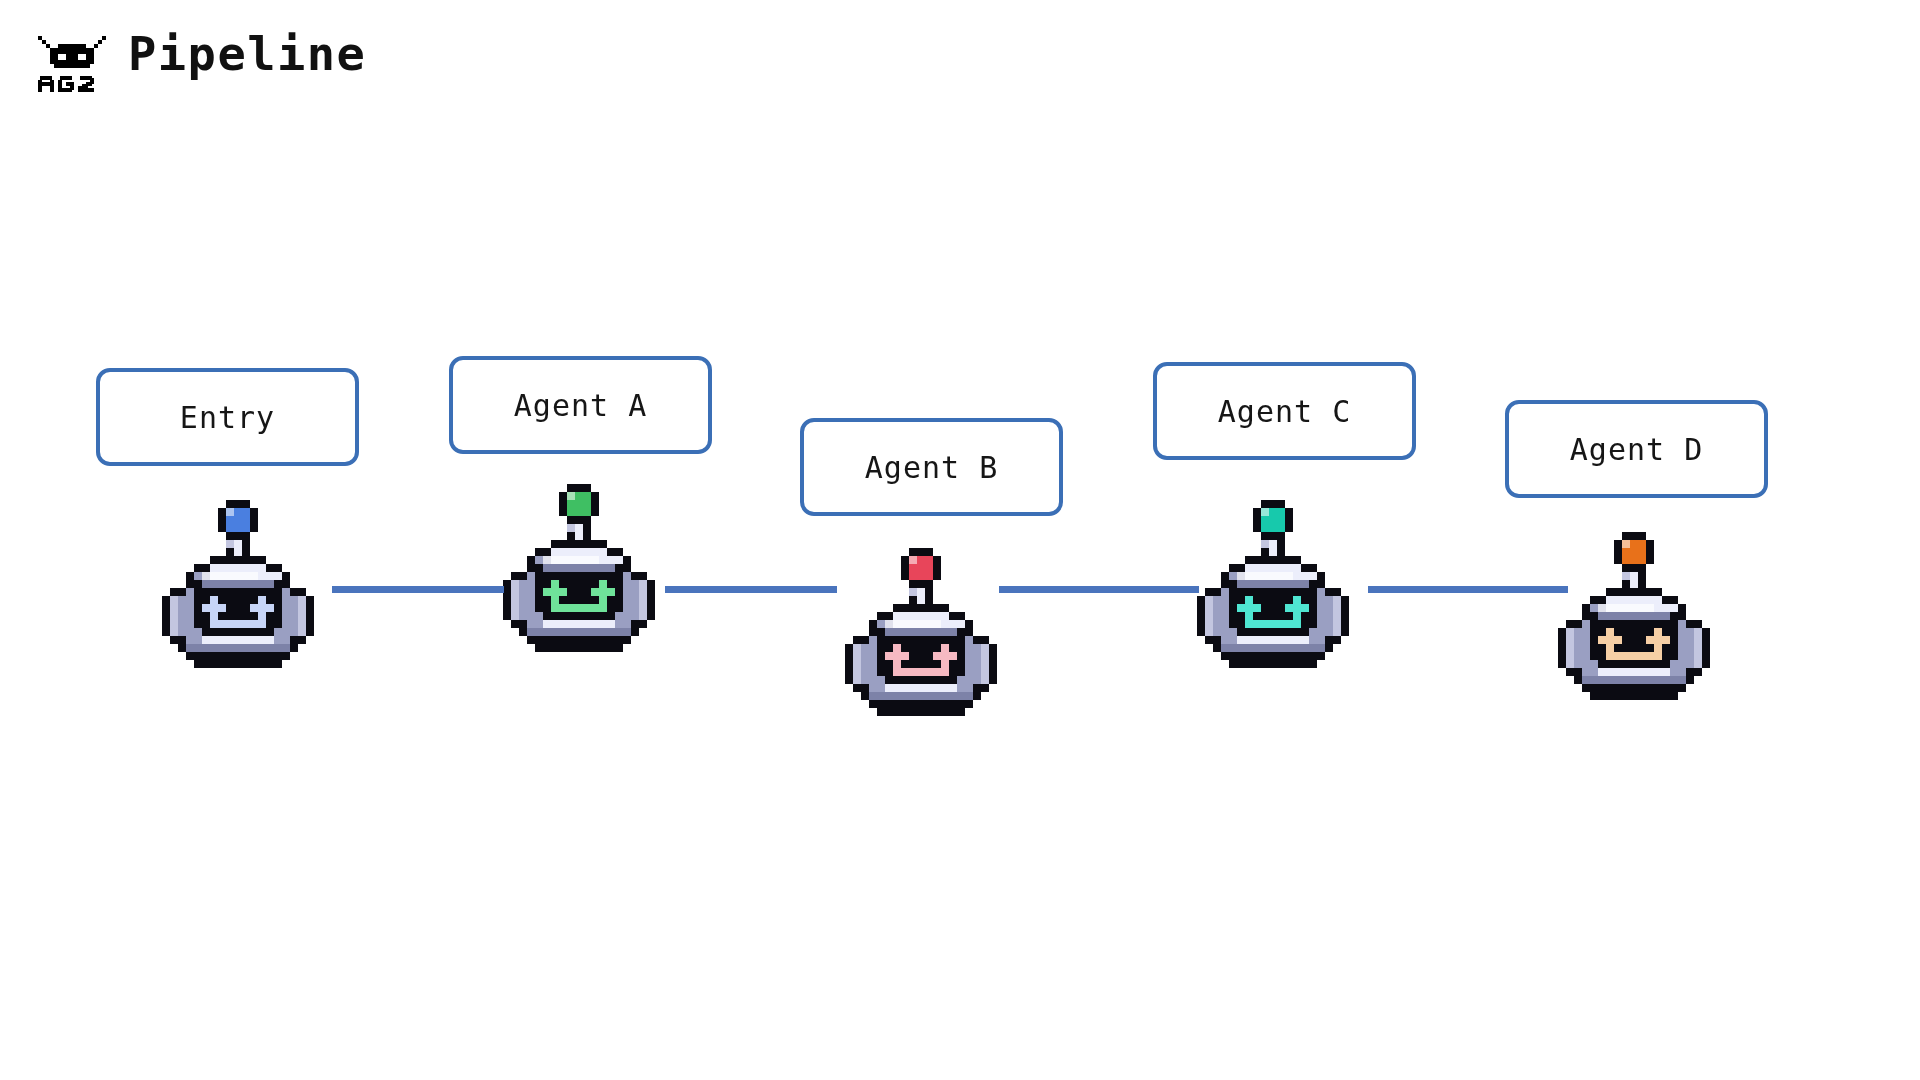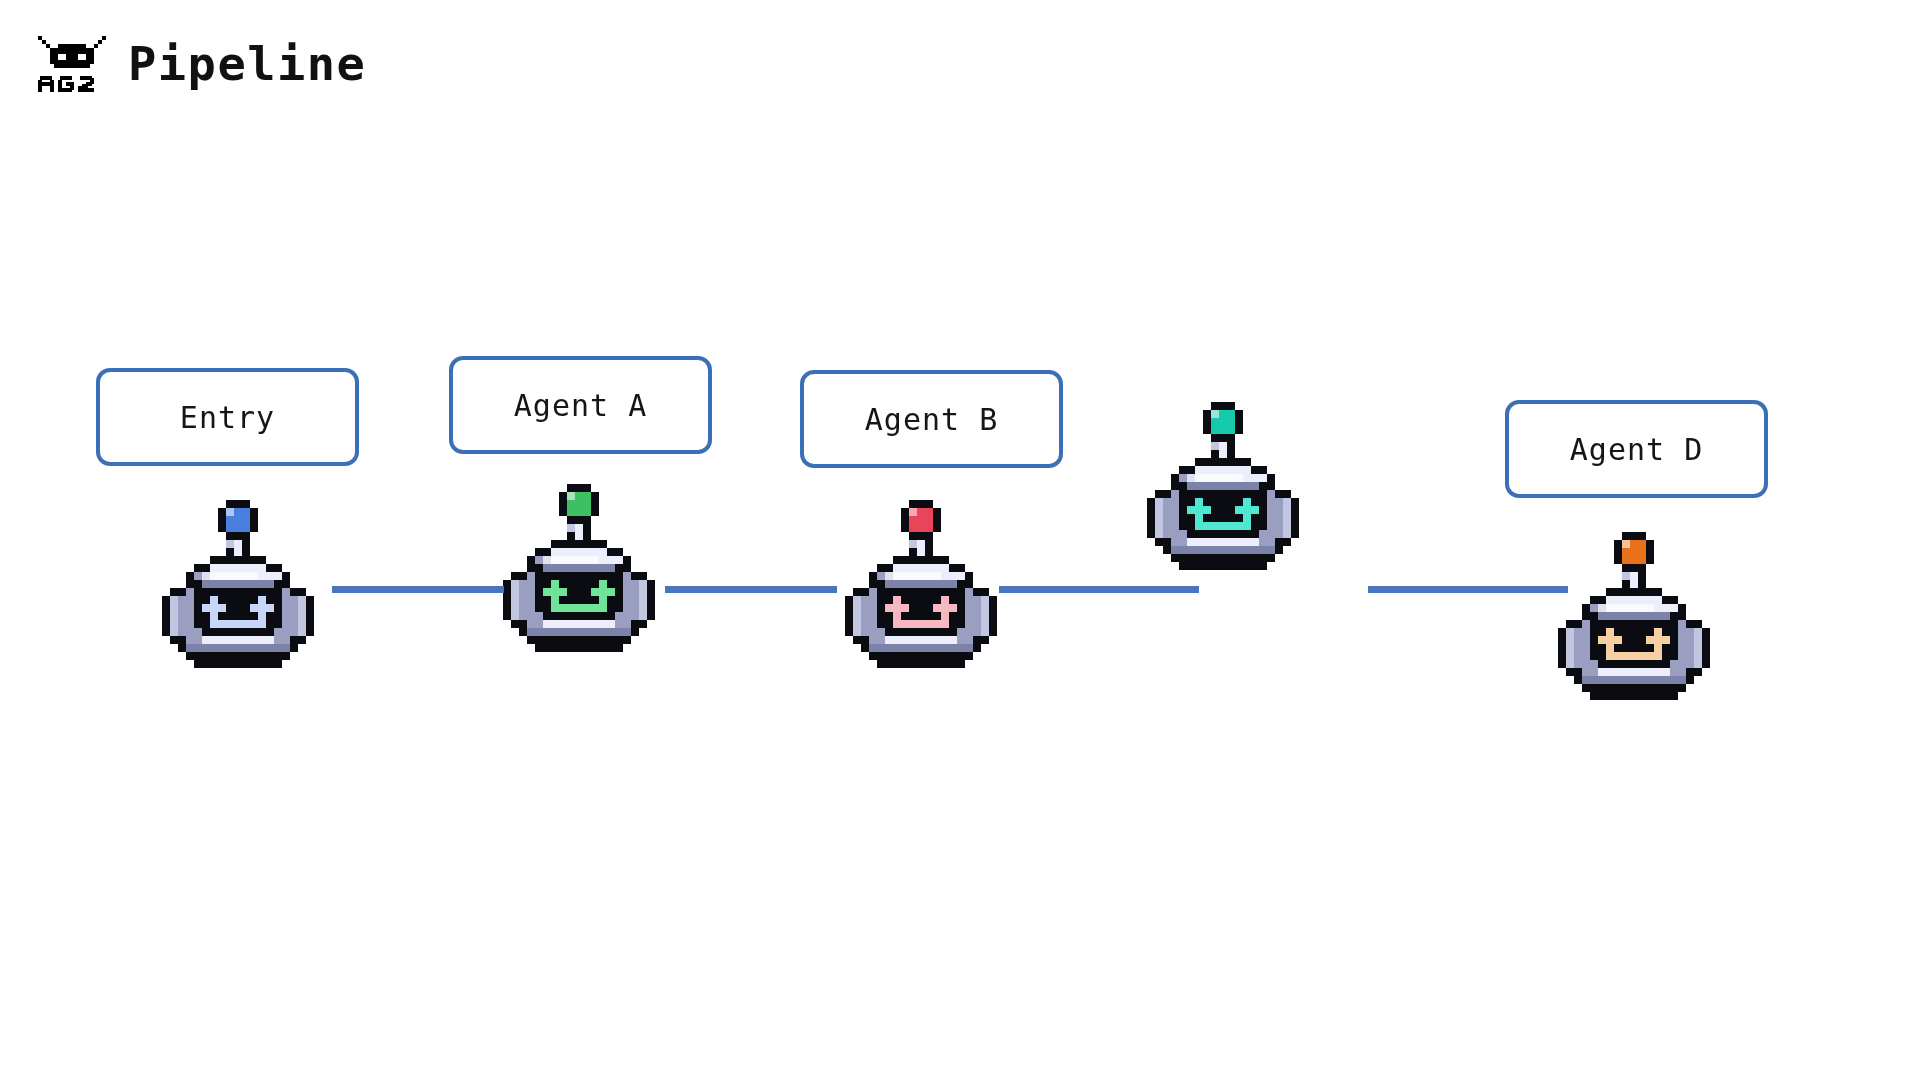--- a/index.html
+++ b/index.html
@@ -18,21 +18,20 @@
     height: 1080px;
     background: #ffffff;
   }
 
   
   #header {
     position: absolute;
     left: 34px;
     top: 30px;
     display: flex;
-    align-items: center;
     gap: 18px;
   }
 
   #ag2-logo {
     width: 76px;
     height: 66px;
     position: relative;
     flex: 0 0 auto;
   }
   #ag2-logo svg { display: block; width: 76px; height: 66px; }
@@ -283,21 +282,21 @@
     <rect x="18" y="11" width="1" height="1" fill="#0b0b12"></rect>
     <rect x="18" y="17" width="1" height="1" fill="#0b0b12"></rect>
     <rect x="17" y="12" width="2" height="5" fill="#9a9fc2"></rect>
     <rect x="18" y="12" width="1" height="5" fill="#c3c6e0"></rect>
 
     <rect x="5" y="20" width="11" height="1" fill="#0b0b12"></rect>
   </svg>
         </div>
       </div>
       <div class="node" style="left: 800px; top: 370px;">
-        <div class="node-label" style="width: 263px; border-color: rgb(59, 111, 182);">Agent B</div>
+        <div class="node-label" style="width: 263px; border-color: rgb(59, 111, 182); margin-top: 48px;">Agent B</div>
         <div class="avatar-wrap" style="margin-top: 32px; margin-left: -13.5px;">
   <svg viewBox="0 0 22 22" shape-rendering="crispEdges" aria-hidden="true">
 
     <rect x="9" y="0" width="3" height="1" fill="#0b0b12"></rect>
     <rect x="8" y="1" width="1" height="3" fill="#0b0b12"></rect>
     <rect x="12" y="1" width="1" height="3" fill="#0b0b12"></rect>
     <rect x="9" y="4" width="3" height="1" fill="#0b0b12"></rect>
     <rect x="9" y="1" width="3" height="3" fill="#e8455a"></rect>
     <rect x="9" y="1" width="1" height="1" fill="#ffffff" opacity="0.55"></rect>
 
@@ -352,20 +351,21 @@
     <rect x="18" y="11" width="1" height="1" fill="#0b0b12"></rect>
     <rect x="18" y="17" width="1" height="1" fill="#0b0b12"></rect>
     <rect x="17" y="12" width="2" height="5" fill="#9a9fc2"></rect>
     <rect x="18" y="12" width="1" height="5" fill="#c3c6e0"></rect>
 
     <rect x="5" y="20" width="11" height="1" fill="#0b0b12"></rect>
   </svg>
         </div>
       </div>
       <div class="node" style="left: 1153px; top: 362px;">
+        <div class="node-label" style="width: 263px; border-color: rgb(59, 111, 182);">Agent C</div>
         <div class="avatar-wrap" style="margin-top: 40px; margin-left: -14.5px;">
   <svg viewBox="0 0 22 22" shape-rendering="crispEdges" aria-hidden="true">
 
     <rect x="9" y="0" width="3" height="1" fill="#0b0b12"></rect>
     <rect x="8" y="1" width="1" height="3" fill="#0b0b12"></rect>
     <rect x="12" y="1" width="1" height="3" fill="#0b0b12"></rect>
     <rect x="9" y="4" width="3" height="1" fill="#0b0b12"></rect>
     <rect x="9" y="1" width="3" height="3" fill="#17c9ac"></rect>
     <rect x="9" y="1" width="1" height="1" fill="#ffffff" opacity="0.55"></rect>
 

